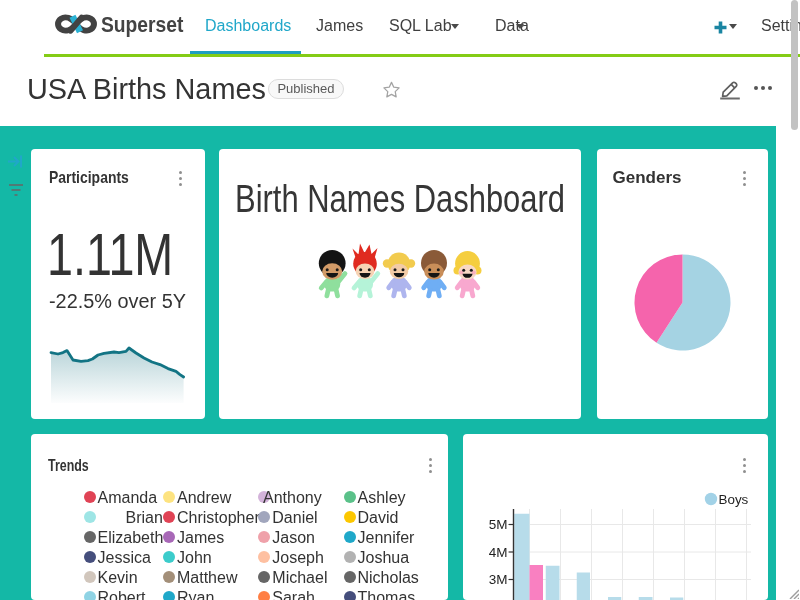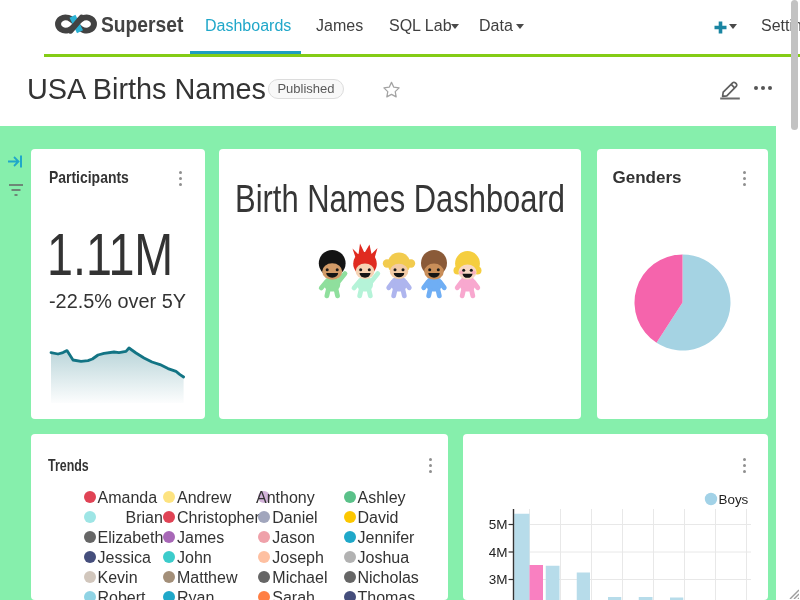--- a/index.html
+++ b/index.html
@@ -8,21 +8,21 @@
   .abs { position:absolute; }
   
   #nav { position:absolute; left:0; top:0; width:766px; height:57px; background:#fff;
     border-bottom:3px solid #84cc16;margin-left:44px; }
   .navitem { position:absolute; top:16.5px; font-size:16px; color:#3f3f3f; }
   .caret { position:absolute; width:0; height:0; border-left:4px solid transparent;
     border-right:4px solid transparent; border-top:5px solid #4a4a4a; }
   
   #hdr { position:absolute; left:0; top:57px; width:800px; height:69px; background:#fff; }
   
-  #content { position:absolute; left:0; top:126px; width:776px; height:474px; background:#86efac; }
+  #content { position:absolute; left:0; top:126px; width:776px; height:474px; background:#14b8a6; }
   .card { position:absolute; background:#fff; border-radius:4px; }
   .ctitle { position:absolute; font-size:17px; font-weight:bold; color:#333; line-height:20px;
     transform:scaleX(0.82); transform-origin:0 0; white-space:nowrap; }
   .kebab { position:absolute; width:4px; }
   .kebab i { display:block; width:3px; height:3px; border-radius:50%; background:#8f8f8f; margin:0 0 2.9px 0; }
   .dot { position:absolute; width:12px; height:12px; border-radius:50%; }
   .lname { position:absolute; font-size:16px; color:#333; }
 </style>
 </head>
 <body>
@@ -32,21 +32,21 @@
     <path d="M 22,11 C 17,4.6 11.3,3 7.1,5.7 C 3,8.4 3,13.6 7.1,16.3 C 11.3,19 17,17.4 22,11 C 27,4.6 32.7,3 36.9,5.7 C 41,8.4 41,13.6 36.9,16.3 C 32.7,19 27,17.4 22,11 Z" fill="none" stroke="#424242" stroke-width="6"></path>
     <path d="M 18.5,3.2 L 26,18.8" stroke="#2ab1d3" stroke-width="6.6" stroke-linecap="butt"></path>
     <path d="M 16.6,17.6 L 27.6,4.6" stroke="#424242" stroke-width="6" stroke-linecap="round"></path>
   </svg>
   <div class="abs" style="left:57px; top:12px; font-size:22px; font-weight:bold; color:#434343; transform:scaleX(0.875); transform-origin:0 0;">Superset</div>
   <div class="navitem" style="left:161px; color:#20a7c9;">Dashboards</div>
   <div class="abs" style="left:146px; top:51px; width:111px; height:3px; background:#1e9ec0;"></div>
   <div class="navitem" style="left:272px;">James</div>
   <div class="navitem" style="left:345px;">SQL Lab</div>
   <div class="caret" style="left:407px; top:24px;"></div>
-  <div class="navitem" style="left:435px;">Data</div>
+  <div class="navitem" style="left:451px;">Data</div>
   <div class="caret" style="left:472px; top:24px;"></div>
   <svg class="abs" style="left:670px; top:20.5px;" width="13" height="13" viewBox="0 0 13 13">
     <path d="M6.5 0.5 L6.5 12.5 M0.5 6.5 L12.5 6.5" stroke="#1a85a2" stroke-width="3.6"></path>
   </svg>
   <div class="caret" style="left:685px; top:24px;"></div>
   <div class="navitem" style="left:717px;">Settings</div>
   <div class="caret" style="left:776px; top:24px;"></div>
 </div>
 
 <div id="hdr">
@@ -178,21 +178,21 @@
   <div class="kebab" style="left:428.5px; top:332px;">
       <i></i>
       <i></i>
       <i></i>
     </div>
     <div class="dot" style="left:83.5px; top:365px; background:#E04355;"></div>
   <div class="lname" style="left:97.5px; top:363px;">Amanda</div>
   <div class="dot" style="left:163px; top:365px; background:#FDE380;"></div>
   <div class="lname" style="left:177px; top:363px;">Andrew</div>
   <div class="dot" style="left:258.3px; top:365px; background:#D3B3DA;"></div>
-  <div class="lname" style="left:256px; top:363px;">Anthony</div>
+  <div class="lname" style="left:263px; top:363px;">Anthony</div>
   <div class="dot" style="left:344px; top:365px; background:#5AC189;"></div>
   <div class="lname" style="left:357.5px; top:363px;">Ashley</div>
   <div class="dot" style="left:83.5px; top:385px; background:#9EE5E5;"></div>
   <div class="lname" style="left:97.5px; top:383px;padding-left:28px;">Brian</div>
   <div class="dot" style="left:163px; top:385px; background:#E04355;"></div>
   <div class="lname" style="left:177px; top:383px;">Christopher</div>
   <div class="dot" style="left:258.3px; top:385px; background:#A1A6BD;"></div>
   <div class="lname" style="left:272.3px; top:383px;">Daniel</div>
   <div class="dot" style="left:344px; top:385px; background:#FCC700;"></div>
   <div class="lname" style="left:357.5px; top:383px;">David</div>

